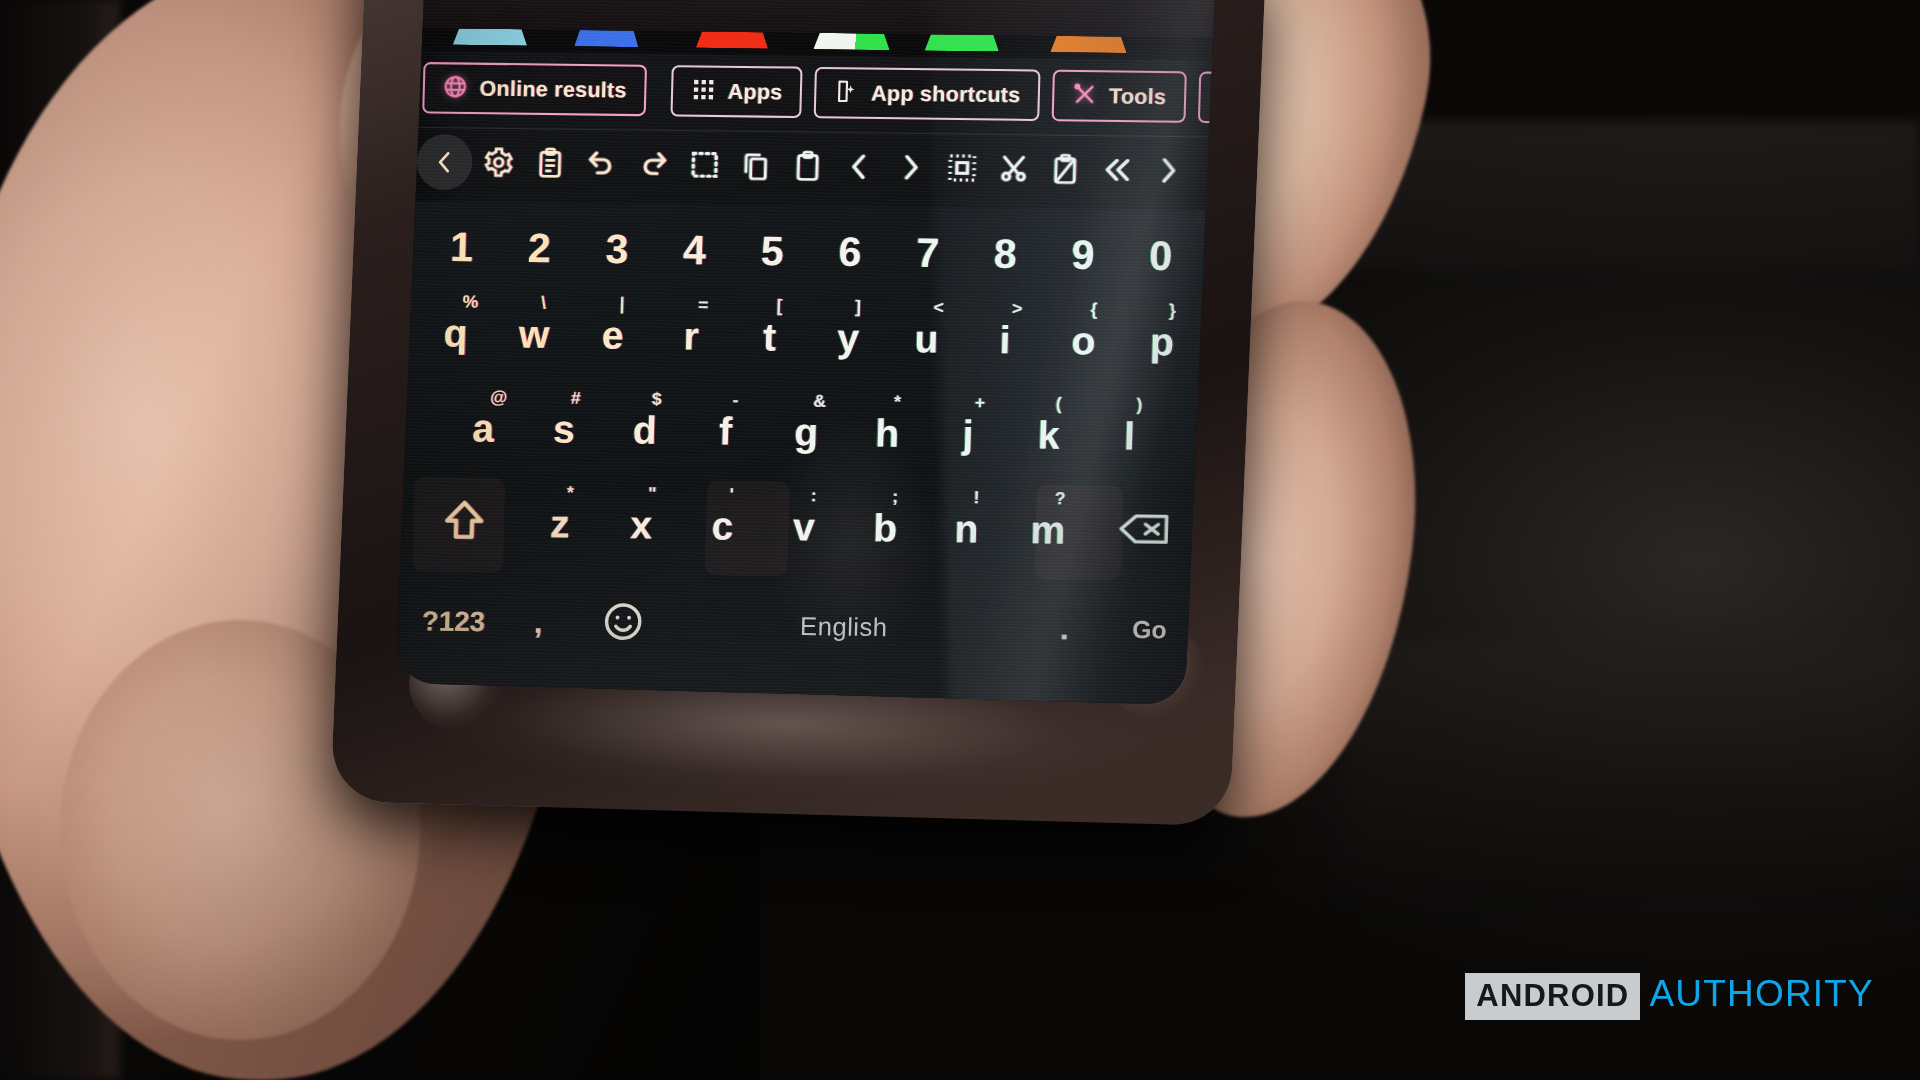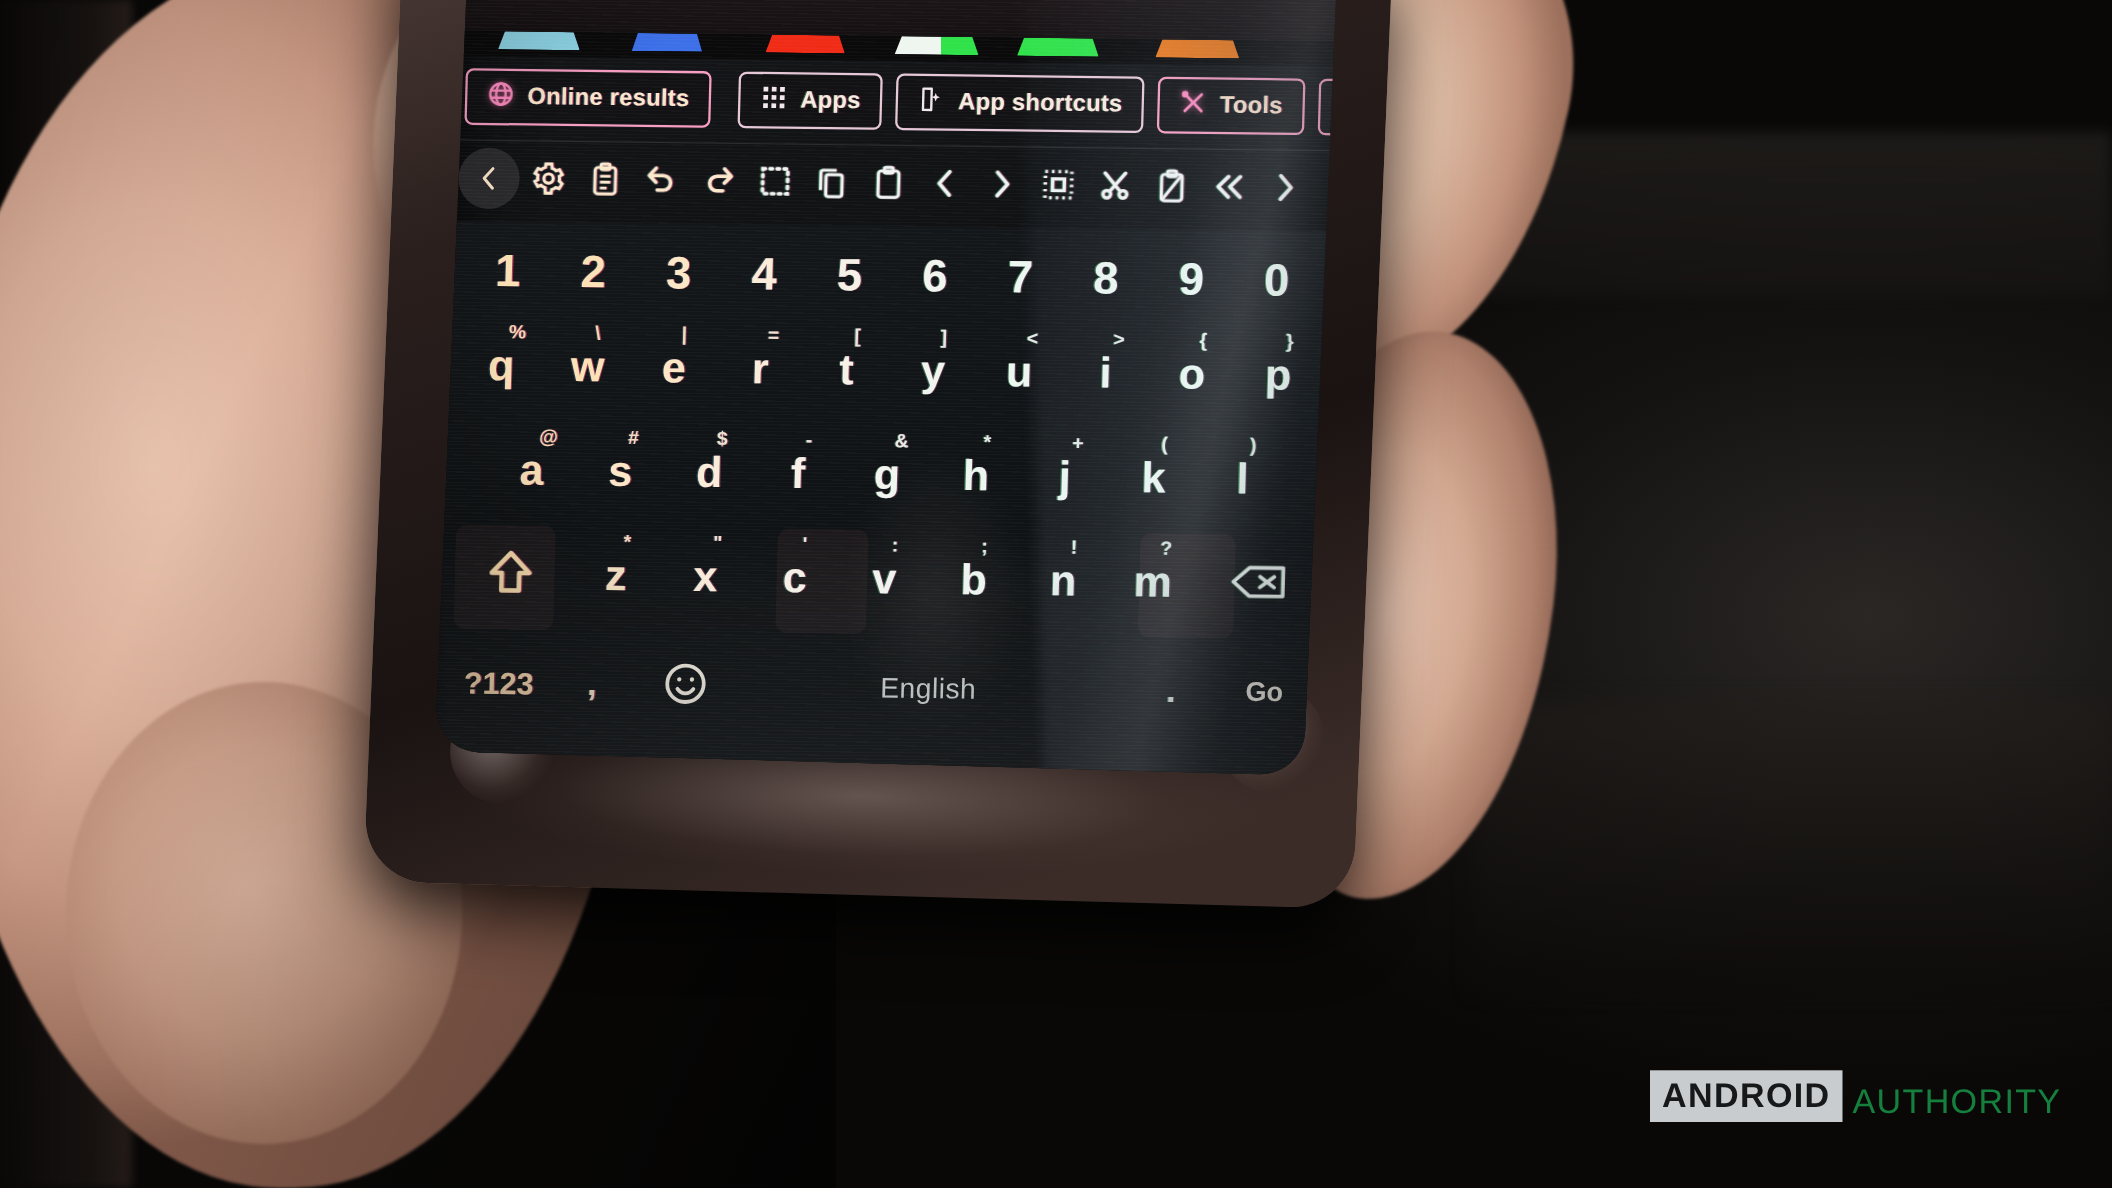--- a/index.html
+++ b/index.html
@@ -152,24 +152,24 @@
     filter:blur(7px);}
   .sheen-3{left:340px;top:420px;width:200px;height:340px;
     background:radial-gradient(ellipse 110px 180px at 100px 170px,rgba(255,230,235,.07),transparent 70%);
     filter:blur(8px);}
   .vignette{position:absolute;inset:0;pointer-events:none;
     background:radial-gradient(ellipse 700px 620px at 380px 330px, rgba(0,0,0,0) 45%, rgba(0,0,0,.38) 88%, rgba(0,0,0,.6) 100%);}
   .grain{position:absolute;inset:0;pointer-events:none;opacity:.05;
     background-image:repeating-linear-gradient(0deg,rgba(255,255,255,.5) 0 1px,transparent 1px 3px);}
 
   
-  .watermark{position:absolute;right:46px;bottom:60px;display:flex;align-items:flex-end;gap:9px;padding-left:41px;}
+  .watermark{position:absolute;right:46px;bottom:60px;display:flex;align-items:flex-start;gap:9px;padding-left:41px;}
   .wm-a{background:#c9ccce;color:#17181a;font-size:31px;font-weight:700;
         letter-spacing:1.2px;padding:5px 11px 6px;}
-  .wm-b{color:#15803d;font-size:31px;font-weight:400;letter-spacing:1.2px;}
+  .wm-b{color:#0ea5e9;font-size:37px;font-weight:400;letter-spacing:1.2px;}
 </style>
 </head>
 <body>
 
 <div id="stage">
 
   <div class="bg-room"></div>
   <div class="bg-shelf"></div>
   <div class="bg-shelf2"></div>
   <div class="bg-dark-left"></div>

